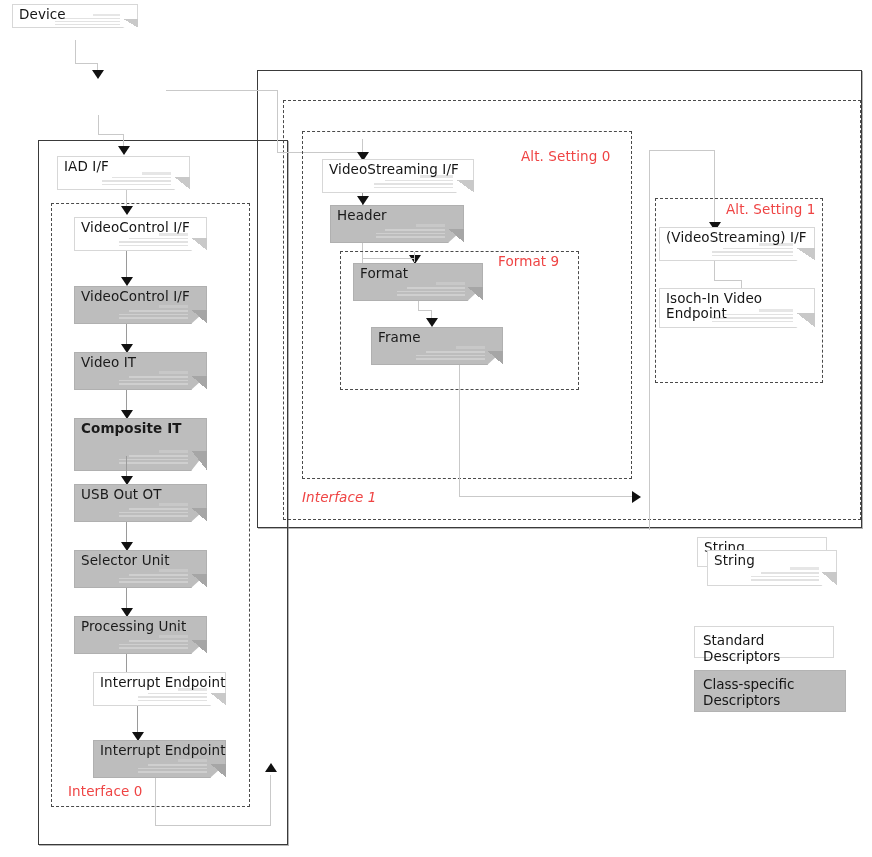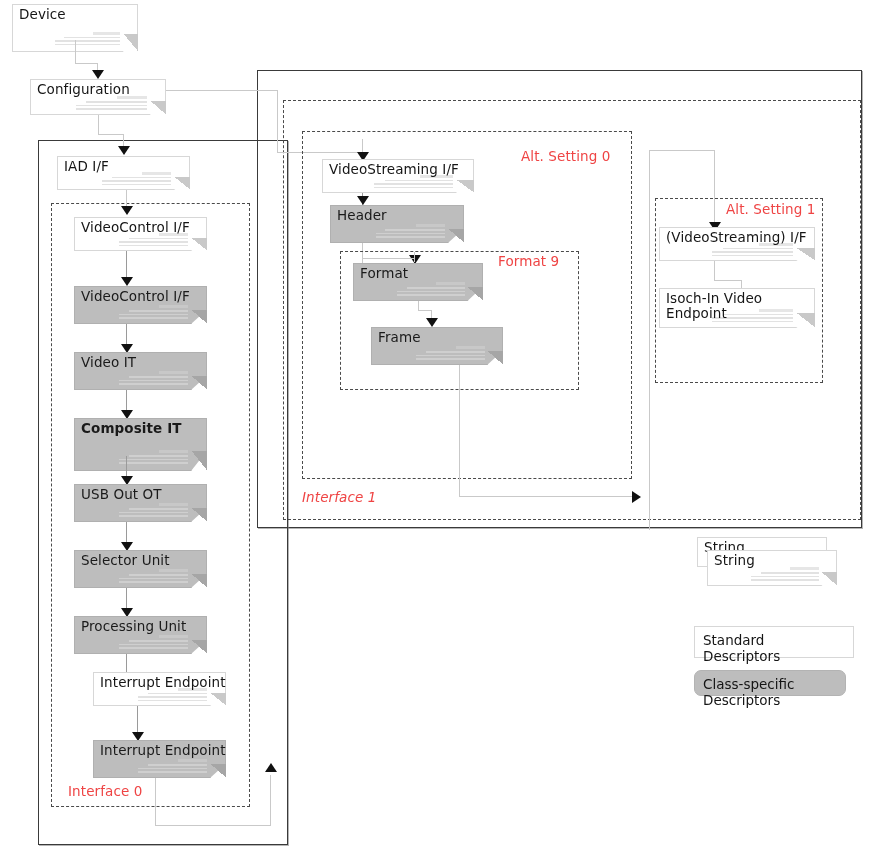--- a/index.html
+++ b/index.html
@@ -147,48 +147,37 @@
 </style>
 </head>
 <body>
 
 <div id="canvas">
 
   <div class="solidbox" style="left:257px;top:70px;width:605px;height:458px;"></div>
 
   <div class="solidbox" style="left:38px;top:140px;width:250px;height:705px;"></div>
 
-  <div class="doc" style="left:12px;top:4px;width:126px;height:48px;">
+  <div class="doc" style="left:12px;top:4px;width:126px;height:24px;">
     <div class="body"></div>
     <div class="fold"></div>
     <div class="lines">
         <i></i>
         <i></i>
         <i></i>
         <i></i>
       </div>
     <div class="label">Device</div>
   </div>
 
   <div class="vline pale" style="left:75px;top:40px;width:1.3px;height:24px;"></div>
   <div class="hline pale" style="left:75px;top:63px;width:23px;height:1.3px;"></div>
   <div class="vline pale" style="left:97px;top:63px;width:1.3px;height:9px;"></div>
   <div class="arrow-down" style="left:92px;top:70px;"></div>
 
-  <div class="doc" style="left:30px;top:79px;width:136px;height:36px;">
-    <div class="body"></div>
-    <div class="fold"></div>
-    <div class="lines">
-        <i></i>
-        <i></i>
-        <i></i>
-        <i></i>
-      </div>
-    <div class="label">Configuration</div>
-  </div>
 
   <div class="vline pale" style="left:98px;top:115px;width:1.3px;height:20px;"></div>
   <div class="hline pale" style="left:98px;top:134px;width:26px;height:1.3px;"></div>
   <div class="vline pale" style="left:123px;top:134px;width:1.3px;height:15px;"></div>
   <div class="arrow-down" style="left:118px;top:146px;"></div>
 
   <div class="doc" style="left:57px;top:156px;width:133px;height:34px;">
     <div class="body"></div>
     <div class="fold"></div>
     <div class="lines">
@@ -459,18 +448,18 @@
     <div class="fold"></div>
     <div class="lines">
         <i></i>
         <i></i>
         <i></i>
         <i></i>
       </div>
     <div class="label">String</div>
   </div>
 
-  <div class="legendbox" style="left:694px;top:626px;width:160px;height:32px;">Standard Descriptors</div>
-
-  <div class="legendbox gray" style="left:694px;top:670px;width:152px;height:26px;border-radius:7px;">Class-specific
+  <div class="legendbox" style="left:694px;top:626px;width:140px;height:32px;">Standard Descriptors</div>
+
+  <div class="legendbox gray" style="left:694px;top:670px;width:152px;height:42px;">Class-specific
 Descriptors</div>
 
 </div>
 
 </body></html>

